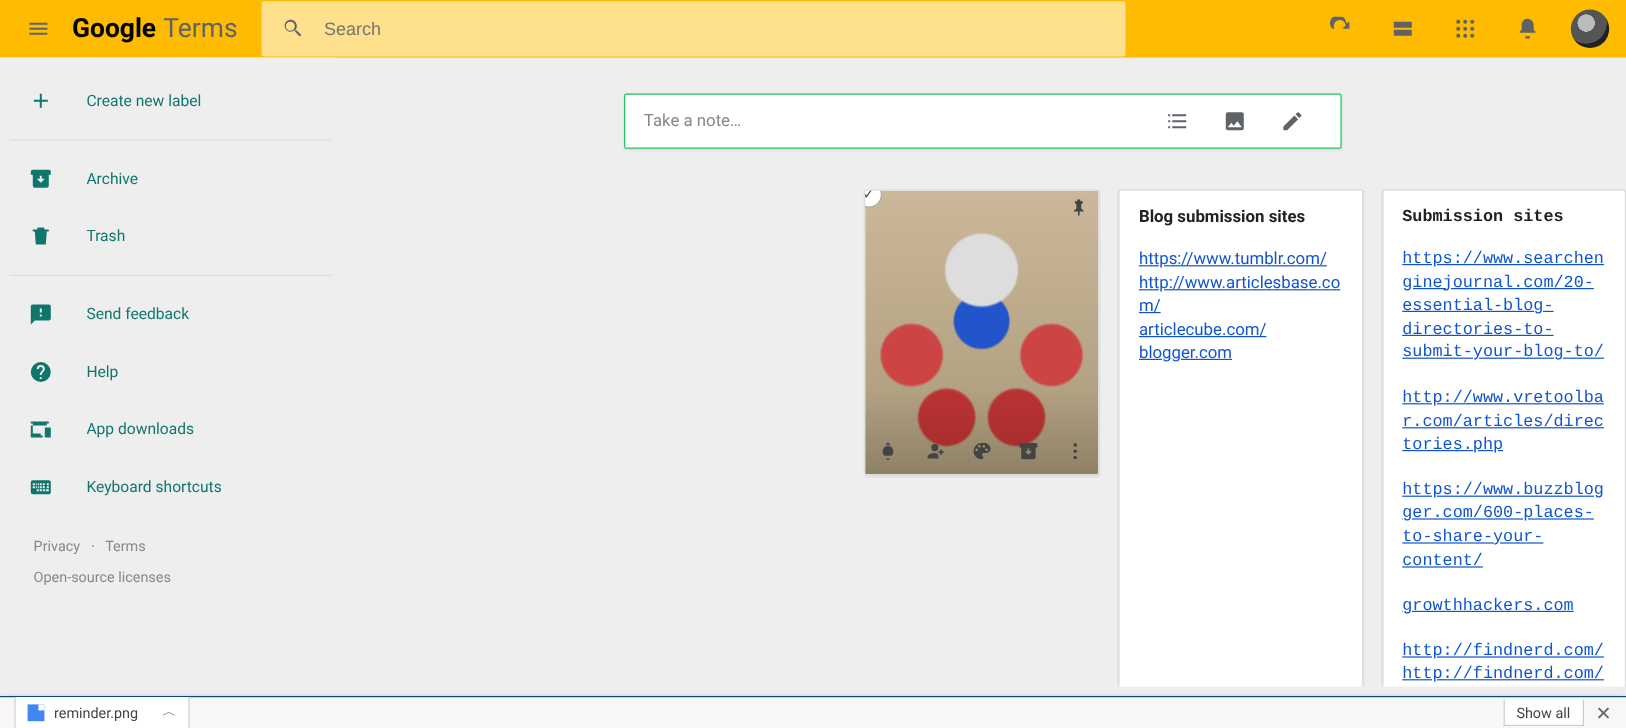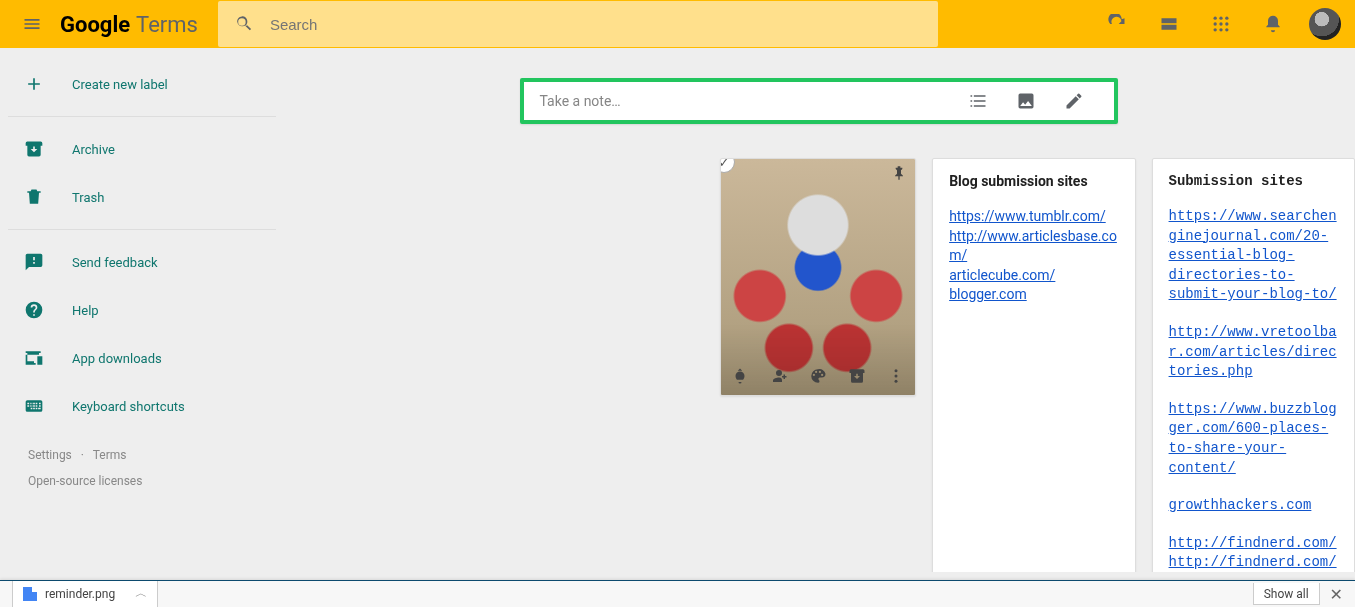--- a/index.html
+++ b/index.html
@@ -19,21 +19,21 @@
 .body{display:flex;height:524px;}
 .sidebar{width:282px;background:#eee;display:flex;flex-direction:column;padding-top:12px;overflow:hidden;}
 .sidebar-item{height:48px;display:flex;align-items:center;padding-left:24px;color:#0f766e;font-size:13px;cursor:pointer;}
 .sidebar-item svg{margin-right:28px;}
 .sidebar-sep{border-bottom:1px solid #ddd;margin:8px 0 8px 8px;width:268px;}
 .footer-links{padding:18px 0 0 28px;font-size:12px;color:#888;}
 .footer-links span{cursor:pointer;}
 .footer-links .dot{margin:0 6px;}
 .footer-links .osl{display:block;margin-top:12px;}
 .main{flex:1;padding-top:30px;overflow:hidden;}
-.takeanote{width:598px;height:46px;background:#fff;border:4px solid #22c55e;border-radius:2px;box-shadow:0 1px 2px rgba(0,0,0,.1);margin:0 auto 34px;display:flex;align-items:center;padding:0 16px;}
+.takeanote{width:598px;height:46px;background:#fff;border:1px solid #22c55e;border-radius:2px;box-shadow:0 1px 2px rgba(0,0,0,.1);margin:0 auto 34px;display:flex;align-items:center;padding:0 16px;}
 .takeanote .tntext{flex:1;font-size:14px;color:#868686;}
 .takeanote .tnico{width:48px;display:flex;align-items:center;justify-content:center;color:#5f6368;cursor:pointer;}
 .notes-row{display:flex;gap:16px;margin-left:438px;}
 .note-card{width:240px;background:#fff;border:1px solid #ddd;border-radius:2px;box-shadow:0 1px 2px rgba(0,0,0,.08);overflow:hidden;position:relative;}
 .note-image{width:238px;height:238px;position:relative;}
 .note-image .imgbg{width:100%;height:100%;background:
  linear-gradient(0deg,rgba(0,0,0,.15),transparent 30%),
  radial-gradient(circle at 50% 28%,#ddd 0 15%,transparent 16%),
  radial-gradient(circle at 20% 58%,#c44 0 12%,transparent 13%),
  radial-gradient(circle at 80% 58%,#c44 0 12%,transparent 13%),
@@ -156,21 +156,21 @@
         </svg>
       <span>App downloads</span>
     </div>
     <div class="sidebar-item">
       <svg viewBox="0 0 24 24">
           <path d="M20 5H4a2 2 0 00-2 2v10a2 2 0 002 2h16a2 2 0 002-2V7a2 2 0 00-2-2zM7 8h2v2H7zm0 3h2v2H7zm-3-3h2v2H4zm0 3h2v2H4zm6 5H8v-2h2zm0-3H8v-2h2zm0-3H8V8h2zm3 6h-2v-2h2zm0-3h-2v-2h2zm0-3h-2V8h2zm3 6h-2v-2h2zm0-3h-2v-2h2zm0-3h-2V8h2zm4 6h-3v-2h3zm0-3h-2v-2h2zm0-3h-2V8h2z"></path>
         </svg>
       <span>Keyboard shortcuts</span>
     </div>
     <div class="footer-links">
-      <span>Settings</span>
+      <span>Privacy</span>
       <span class="dot">·</span>
       <span>Terms</span>
       <span class="osl">Open-source licenses</span>
     </div>
   </div>
 
   <div class="main">
     <div class="takeanote">
       <div class="tntext">Take a note…</div>
       <div class="tnico">

